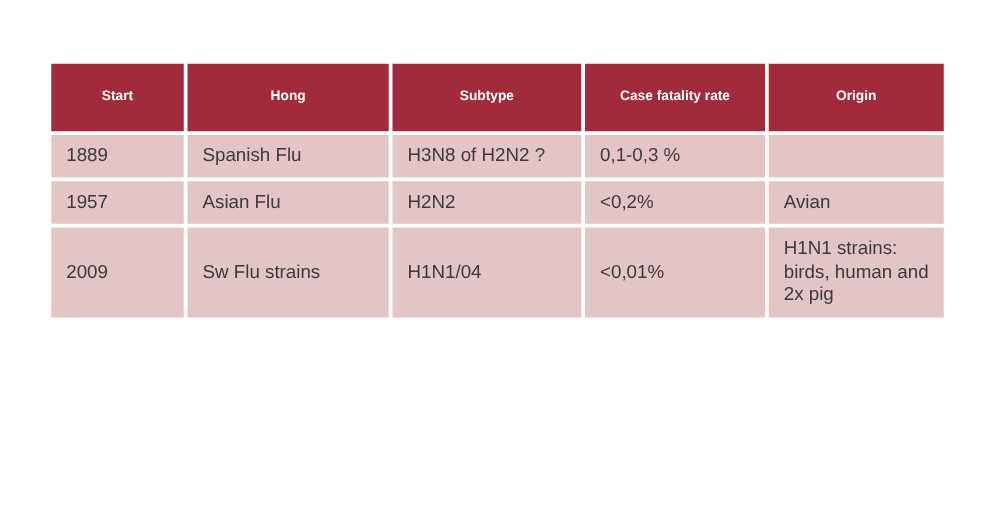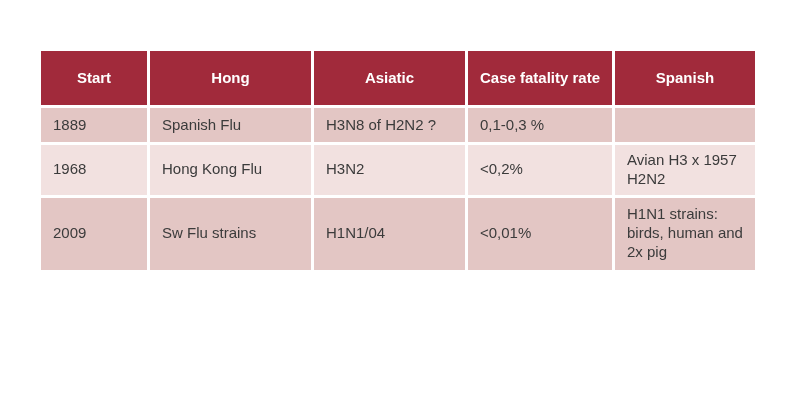--- a/index.html
+++ b/index.html
@@ -26,21 +26,21 @@
     table-layout: fixed;
   }
   table.flu-table th, table.flu-table td {
     border: 3px solid #ffffff;
     box-sizing: border-box;
   }
   table.flu-table th {
     background: #A12A3B;
     color: #ffffff;
     font-weight: bold;
-    font-size: 15px;
+    font-size: 11px;
     text-align: center;
     vertical-align: middle;
     height: 57px;
     line-height: 1.25;
     padding: 4px 8px;
   }
   table.flu-table td {
     color: #3B3B3B;
     font-size: 15px;
     vertical-align: middle;
@@ -63,39 +63,39 @@
       <col style="width:109px">
       <col style="width:164px">
       <col style="width:154px">
       <col style="width:147px">
       <col style="width:143px">
     </colgroup>
     <thead>
       <tr>
         <th>Start</th>
         <th>Hong</th>
-        <th>Asiatic</th>
+        <th>Subtype</th>
         <th>Case fatality rate</th>
-        <th>Spanish</th>
+        <th>Origin</th>
       </tr>
     </thead>
     <tbody>
       <tr class="row-dark r-short">
         <td>1889</td>
         <td>Spanish Flu</td>
         <td>H3N8 of H2N2 ?</td>
         <td>0,1-0,3 %</td>
         <td></td>
       </tr>
-      <tr class="row-light r-med">
-        <td>1968</td>
-        <td>Hong Kong Flu</td>
-        <td>H3N2</td>
+      <tr class="row-dark r-short">
+        <td>1957</td>
+        <td>Asian Flu</td>
+        <td>H2N2</td>
         <td>&lt;0,2%</td>
-        <td>Avian H3 x 1957 H2N2</td>
+        <td>Avian</td>
       </tr>
       <tr class="row-dark r-tall">
         <td>2009</td>
         <td>Sw Flu strains</td>
         <td>H1N1/04</td>
         <td>&lt;0,01%</td>
         <td>H1N1 strains: birds, human and 2x pig</td>
       </tr>
     </tbody>
   </table>

